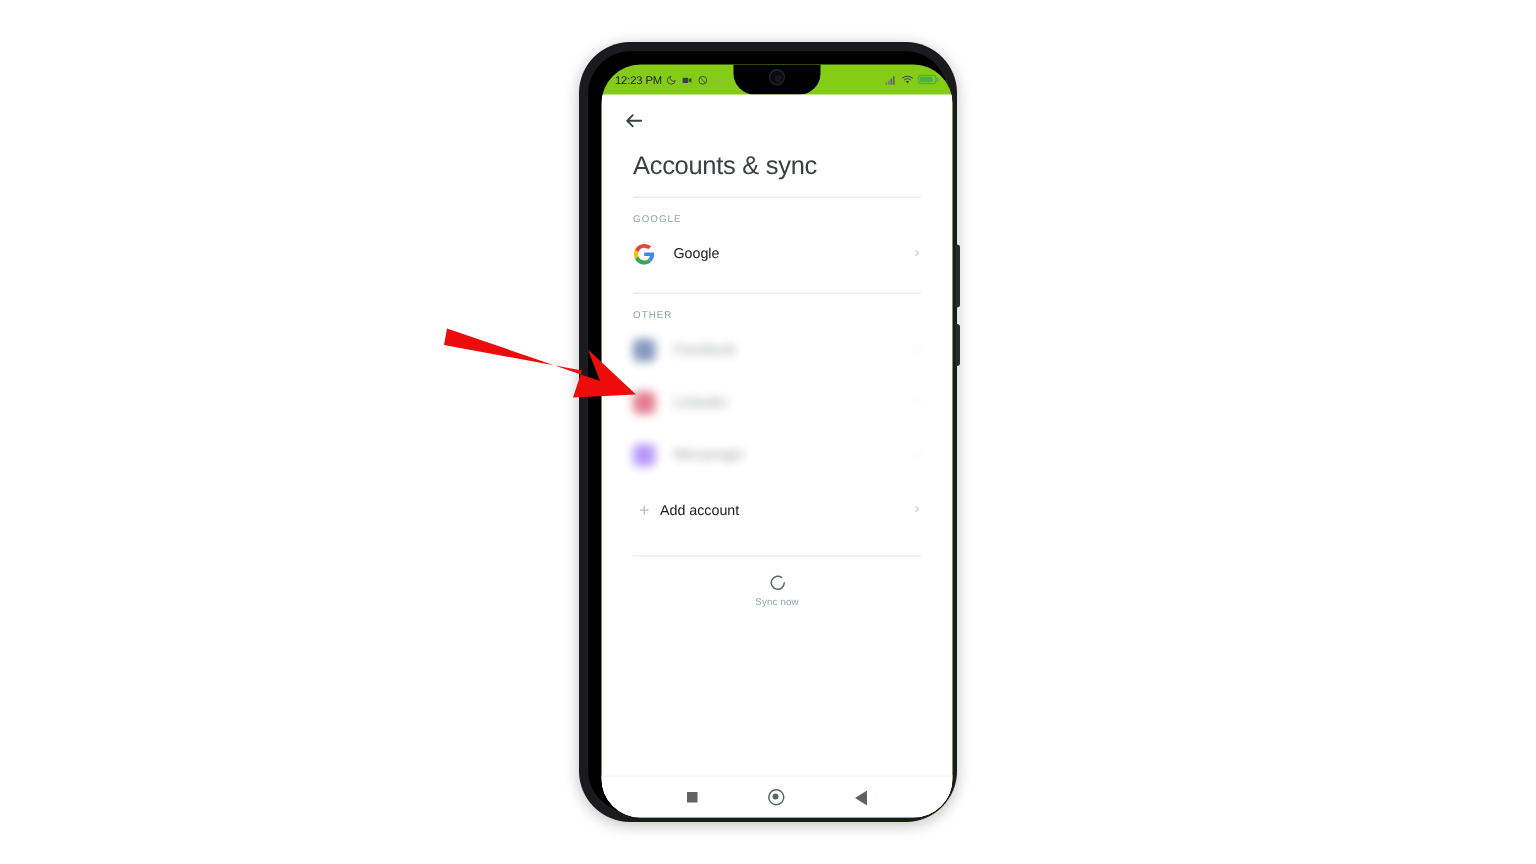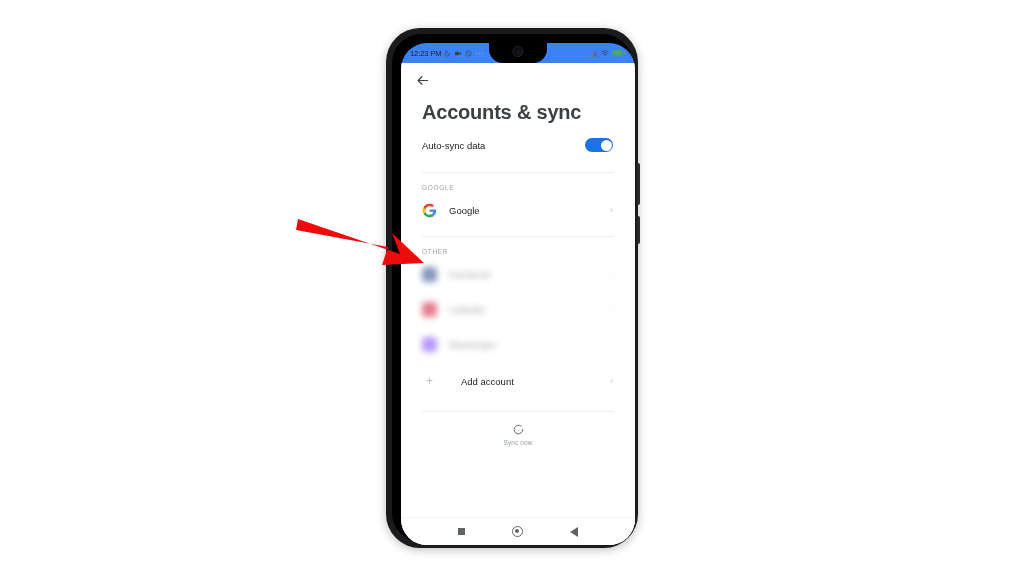--- a/index.html
+++ b/index.html
@@ -28,21 +28,21 @@
     position: absolute;
     left: 6px; top: 6px;
     width: 240px; height: 508px;
     background: #000;
     border-radius: 29px;
   }
   #phone-screen {
     position: absolute;
     left: 9px; top: 9px;
     width: 234px; height: 502px;
-    background: #3b82f6;
+    background: #84cc16;
     border-radius: 26px;
     overflow: hidden;
   }
 
   
   .side-button {
     position: absolute;
     right: -2px;
     width: 3px;
     background: #2a2a2c;
@@ -125,22 +125,22 @@
 
   #back-row {
     height: 34px;
     display: flex;
     align-items: center;
     padding-left: 14px;
   }
   #back-arrow-icon { display: block; }
 
   #page-title {
-    font-size: 20px;
-    font-weight: 700;
+    font-size: 17px;
+    font-weight: 400;
     color: #3c4043;
     padding: 4px 0 0 21px;
     letter-spacing: -0.2px;
   }
 
   .setting-row {
     display: flex;
     align-items: center;
     justify-content: space-between;
     height: 34px;
@@ -236,21 +236,21 @@
     flex-shrink: 0;
     text-align: center;
     font-size: 12px;
     color: #b9bdc1;
     line-height: 1;
   }
   #add-account-label {
     font-size: 9.5px;
     color: #202124;
     font-weight: 500;
-    margin-left: 24px;
+    margin-left: 3px;
     flex: 1;
   }
 
   #sync-footer {
     margin-top: 13px;
     padding-top: 11px;
     border-top: 1px solid #ededed;
     margin-left: 21px; margin-right: 21px;
     display: flex;
     flex-direction: column;
@@ -377,26 +377,20 @@
       <div id="app-content">
 
         <div id="back-row">
           <svg id="back-arrow-icon" width="15" height="15" viewBox="0 0 24 24">
             <path d="M20 12H5M11 6l-6 6 6 6" fill="none" stroke="#3c4043" stroke-width="1.9" stroke-linecap="round" stroke-linejoin="round"></path>
           </svg>
         </div>
 
         <div id="page-title">Accounts &amp; sync</div>
 
-        <div class="setting-row">
-          <span class="setting-label">Auto-sync data</span>
-          <span class="toggle on">
-            <span class="knob"></span>
-          </span>
-        </div>
 
 
         <div class="divider"></div>
 
         <div class="section-header">GOOGLE</div>
 
         <div class="account-row">
           <span class="account-icon">
             <svg width="15" height="15" viewBox="0 0 48 48">
               <path fill="#4285F4" d="M45.1 24.5c0-1.6-.1-2.7-.4-4H24v7.3h12.1c-.2 2-1.6 5-4.5 7l-.1.3 6.5 5 .4.1c4.2-3.8 6.7-9.5 6.7-15.7z"></path>

